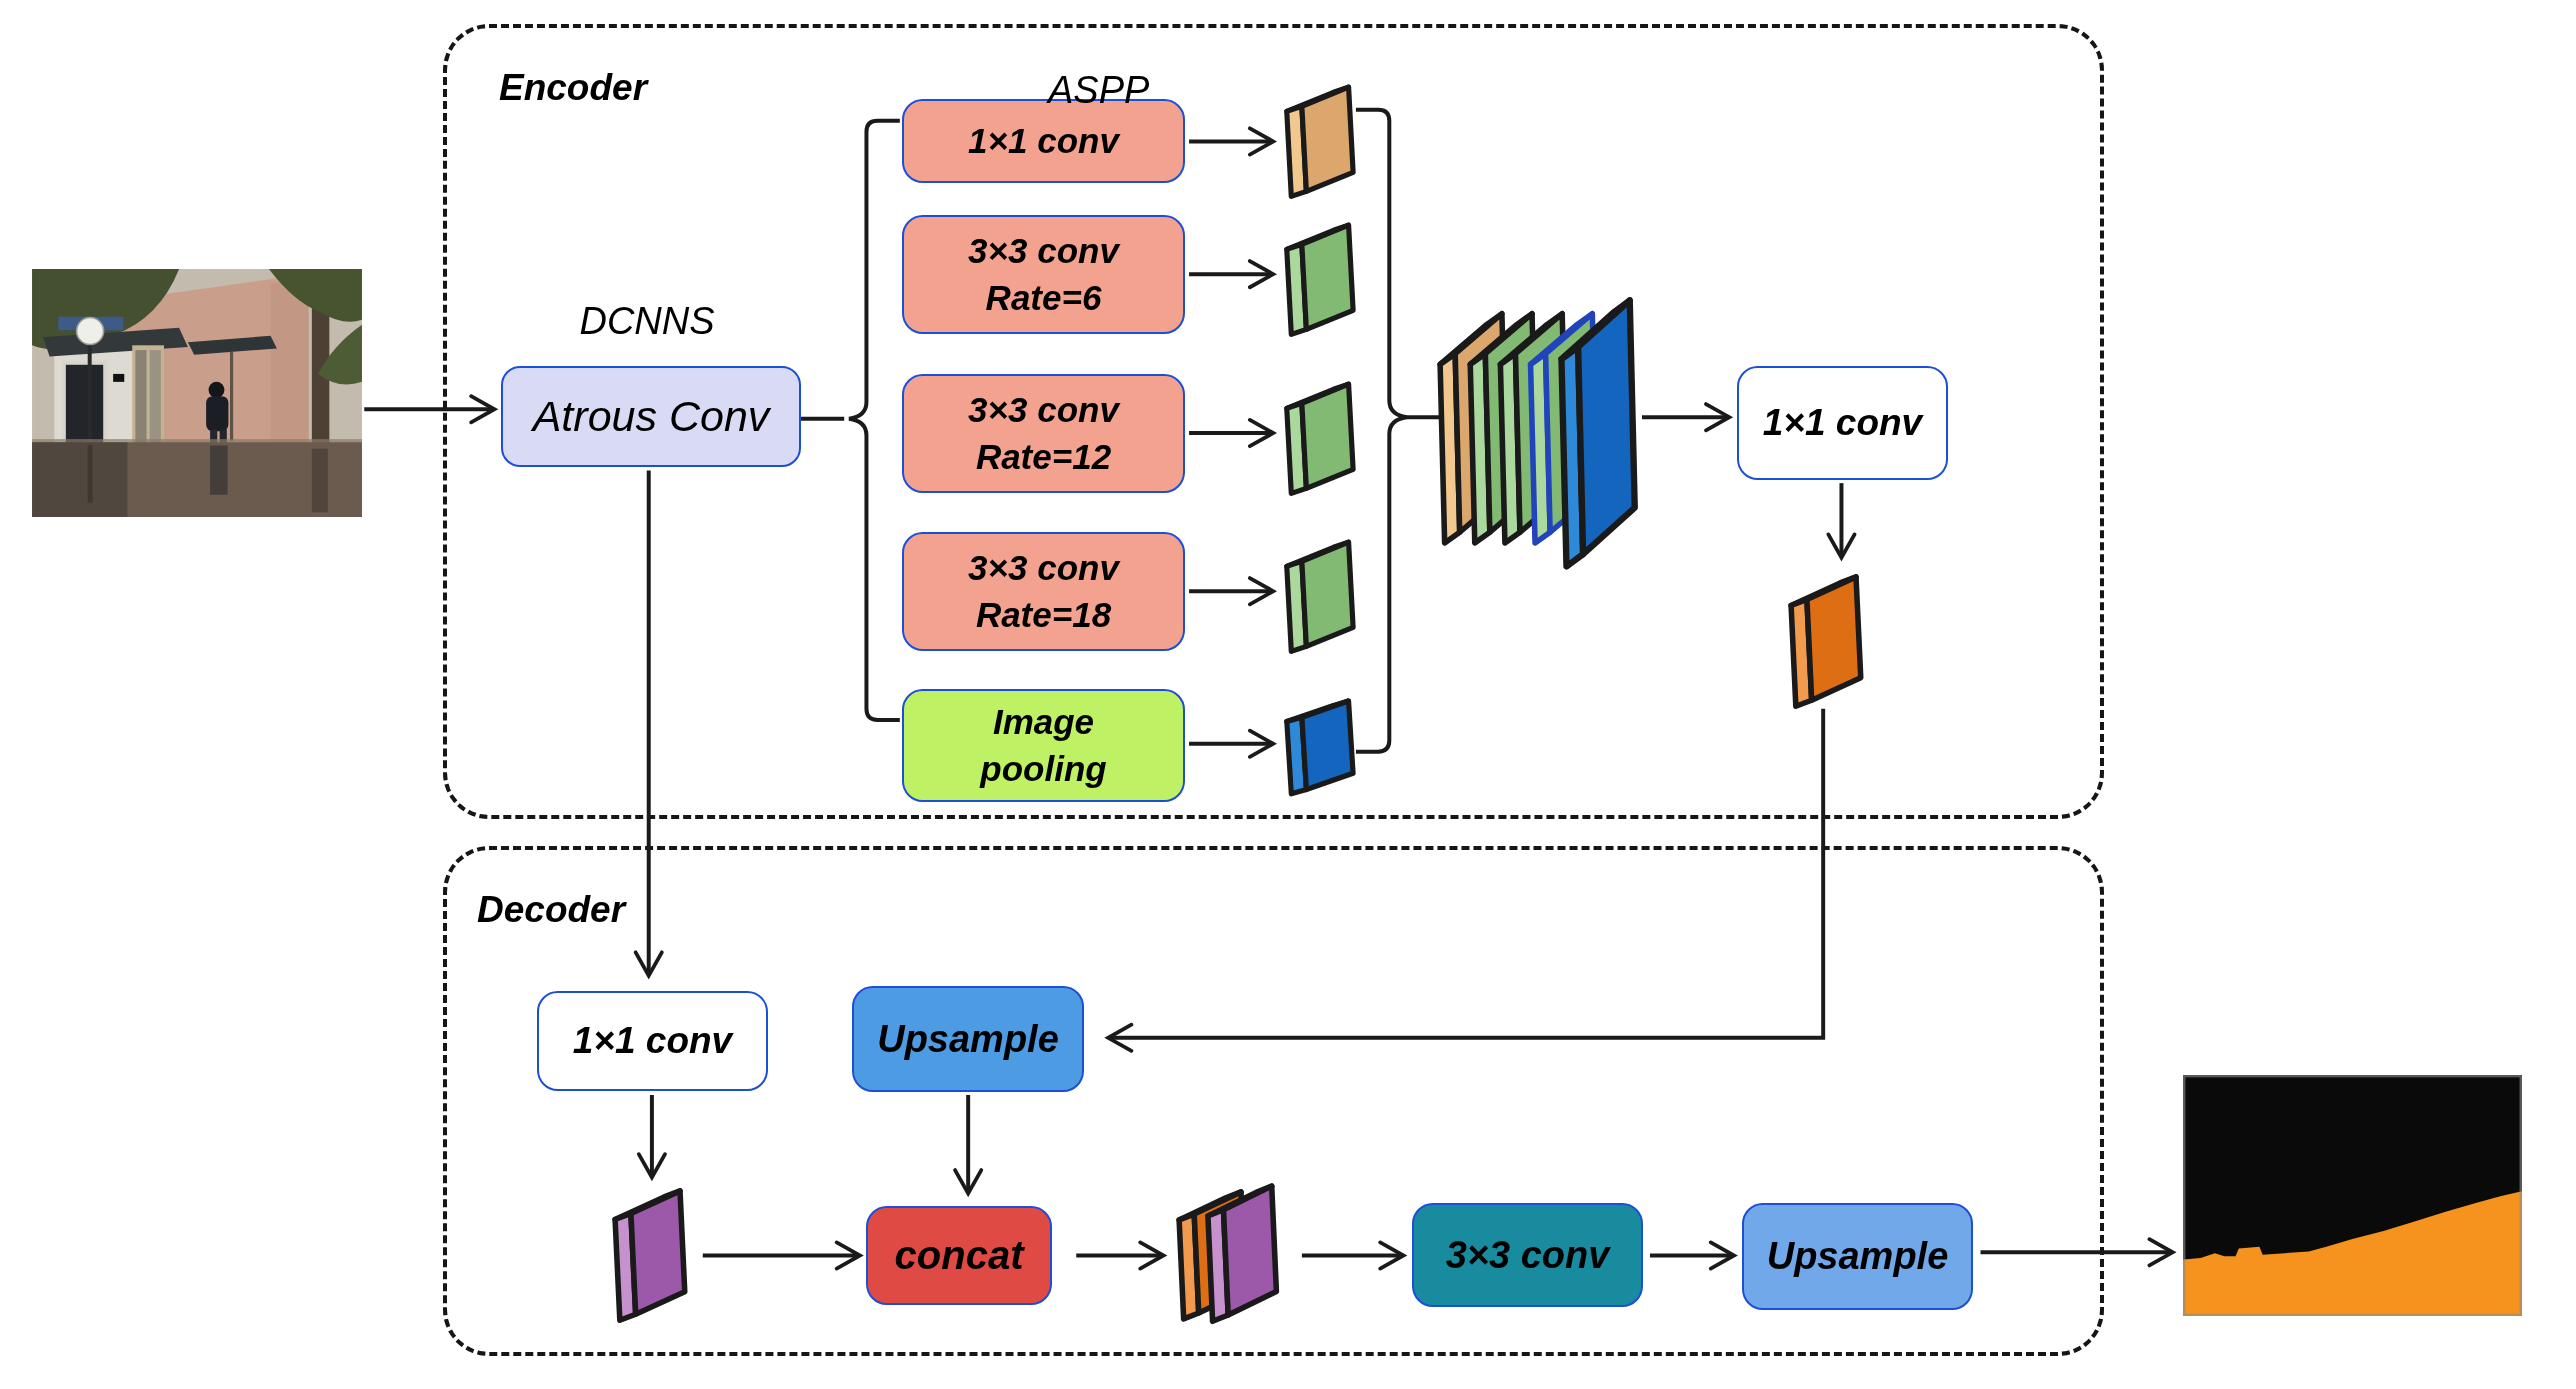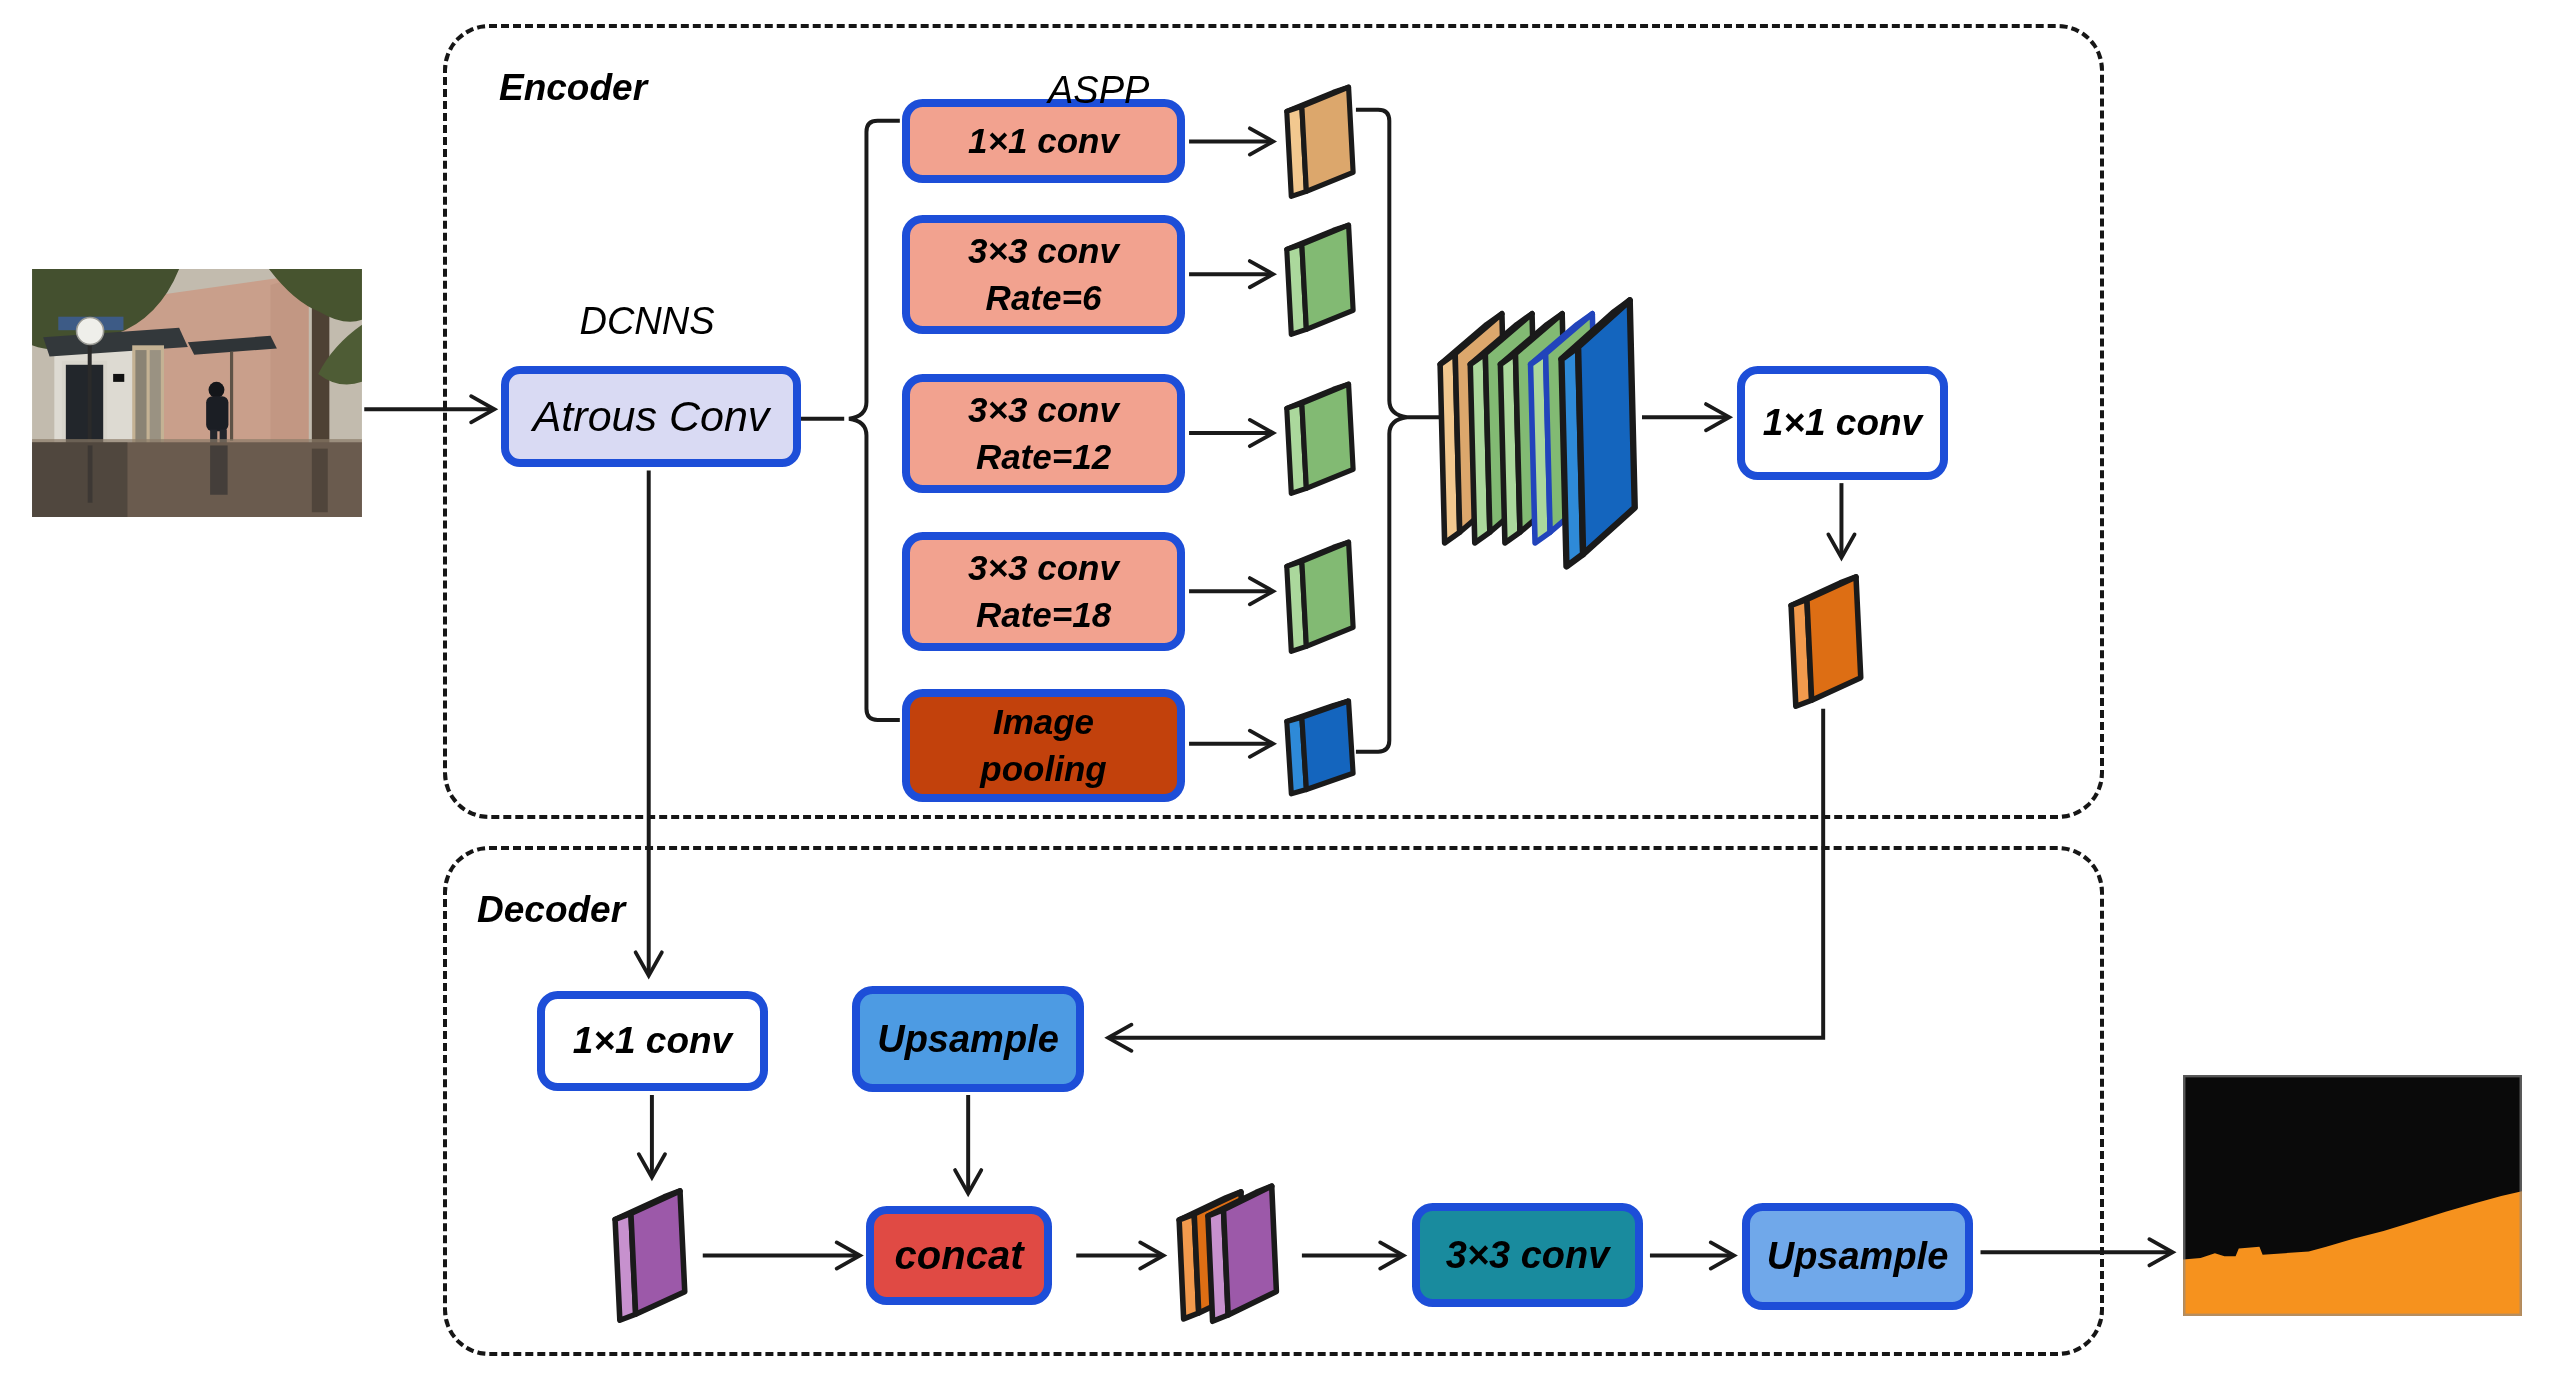--- a/index.html
+++ b/index.html
@@ -4,21 +4,21 @@
 <style>
   html,body{margin:0;padding:0;background:#fff;}
   .canvas{position:relative;width:2576px;height:1389px;background:#ffffff;
           font-family:"Liberation Sans",sans-serif;overflow:hidden;font-style:italic;}
   #connectors{position:absolute;left:0;top:0;z-index:1;}
   .ln{stroke:#1a1a1a;stroke-width:5;fill:none;}
   .frame{position:absolute;border:4px dashed #161616;border-radius:46px;z-index:0;box-sizing:border-box;}
   .lbl{position:absolute;z-index:4;font-size:38px;color:#000;white-space:nowrap;}
   .bold{font-weight:bold;font-size:37px;}
   .box{position:absolute;z-index:3;display:flex;flex-direction:column;justify-content:center;
-       border:8px solid #1d4ed8;border-radius:20.7px;font-weight:bold;font-size:35px;line-height:1.32;
+       border:2px solid #1d4ed8;border-radius:20.7px;font-weight:bold;font-size:35px;line-height:1.32;
        color:#000;box-sizing:border-box;text-align:center;}
   .box.atrous{font-weight:400;font-size:43px;border-radius:19px;}
   .box.concat{font-size:40px;}
   .slab{position:absolute;z-index:2;}
   .img{position:absolute;z-index:2;}
 </style>
 </head>
 <body>
 
 <div class="canvas">
@@ -111,21 +111,21 @@
     <span>Rate=6</span>
   </div>
   <div class="box" style="left: 902px; top: 374px; width: 283px; height: 119px; background: rgb(242, 162, 143);">
     <span>3×3 conv</span>
     <span>Rate=12</span>
   </div>
   <div class="box" style="left: 902px; top: 532px; width: 283px; height: 119px; background: rgb(242, 162, 143);">
     <span>3×3 conv</span>
     <span>Rate=18</span>
   </div>
-  <div class="box" style="left: 902px; top: 689px; width: 283px; height: 113px; background: #c2410c;">
+  <div class="box" style="left: 902px; top: 689px; width: 283px; height: 113px; background: #bef264;">
     <span>Image</span>
     <span>pooling</span>
   </div>
 
   <div class="box" style="left: 1737px; top: 366px; width: 211px; height: 114px; font-size: 37px; background: rgb(255, 255, 255);">
     <span>1×1 conv</span>
   </div>
 
   <div class="box" style="left: 537px; top: 991px; width: 231px; height: 100px; font-size: 37px; background: rgb(255, 255, 255);">
     <span>1×1 conv</span>

